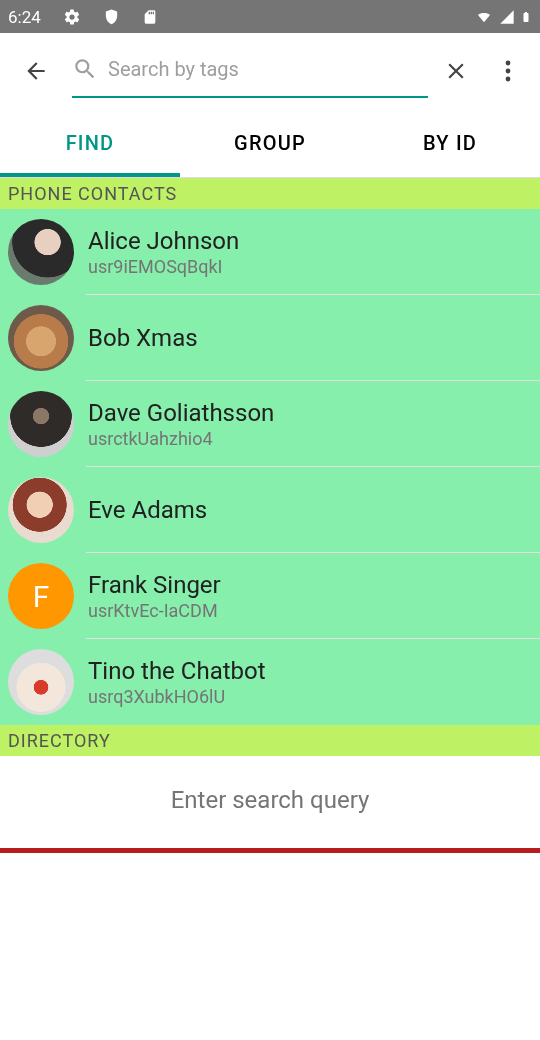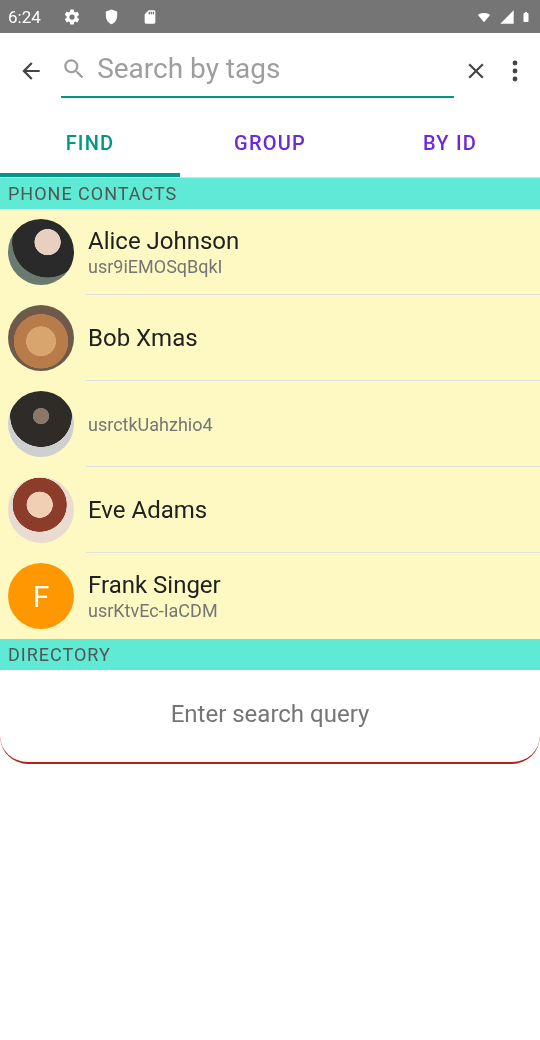--- a/index.html
+++ b/index.html
@@ -68,21 +68,21 @@
     .search-icon-box {
       width: 36px;
       display: flex;
       align-items: center;
       justify-content: flex-start;
     }
     .search-input {
       flex: 1;
       border: none;
       outline: none;
-      font-size: 28px;
+      font-size: 20px;
       color: #888;
       background: transparent;
     }
     .search-input::placeholder { color: #9e9e9e; }
     .clear-btn, .more-btn {
       width: 48px;
       height: 48px;
       display: flex;
       align-items: center;
       justify-content: center;
@@ -97,48 +97,48 @@
       justify-content: flex-end;
     }
     .tab {
       flex: 1;
       display: flex;
       align-items: center;
       justify-content: center;
       font-size: 20px;
       font-weight: 500;
       letter-spacing: 1.2px;
-      color: #6d28d9;
+      color: #000000;
       position: relative;
     }
     .tab.active {
       color: #009688;
     }
     .tab.active::after {
       content: "";
       position: absolute;
       bottom: 0;
       left: 0;
       right: 0;
       height: 4px;
       background: #009688;
     }
 
     
     .section-header {
-      background: #5eead4;
+      background: #bef264;
       color: #555;
       font-size: 18px;
       letter-spacing: 1px;
       padding: 5px 8px;
     }
 
     
     .contacts {
-      background: #fef9c3;
+      background: #86efac;
     }
     .contact {
       display: flex;
       align-items: center;
       padding: 10px 8px 10px 8px;
       position: relative;
     }
     .contact::after {
       content: "";
       position: absolute;
@@ -179,22 +179,21 @@
     }
 
     
     .directory-empty {
       display: flex;
       align-items: center;
       justify-content: center;
       padding: 30px 0 34px 0;
       font-size: 24px;
       color: #757575;
-      border-bottom: 2px solid #b91c1c;
-      border-radius: 28px;
+      border-bottom: 5px solid #b91c1c;
     }
 
     
     .av-1 { background: radial-gradient(circle at 60% 35%, #e7d0c0 0 22%, #2a2a2a 23% 60%, #6b7a6e 61% 100%); }
     .av-2 { background: radial-gradient(circle at 50% 55%, #d9a56f 0 30%, #b77c4a 31% 55%, #6e5a4a 56% 100%); }
     .av-3 { background: radial-gradient(circle at 50% 40%, #f1d3b8 0 28%, #3b2c23 29% 55%, #f0e7df 56% 100%); }
     .av-4 { background: radial-gradient(circle at 50% 38%, #8a7766 0 15%, #2e2b28 16% 58%, #cfcfcf 59% 100%); }
     .av-5 { background: radial-gradient(circle at 48% 42%, #f0cfb5 0 25%, #8c3c2a 26% 52%, #e9dbcf 53% 100%); }
     .av-6 { background: #ff9800; }
     .av-7 { background: radial-gradient(circle at 50% 58%, #d93a2b 0 14%, #f3e7db 15% 48%, #ddd 49% 100%); }
@@ -286,32 +285,40 @@
     </div>
     <div class="contact">
       <div class="avatar av-2"></div>
       <div class="contact-info">
         <div class="contact-name">Bob Xmas</div>
       </div>
     </div>
     <div class="contact">
       <div class="avatar av-4"></div>
       <div class="contact-info">
+        <div class="contact-name">Dave Goliathsson</div>
         <div class="contact-id">usrctkUahzhio4</div>
       </div>
     </div>
     <div class="contact">
       <div class="avatar av-5"></div>
       <div class="contact-info">
         <div class="contact-name">Eve Adams</div>
       </div>
     </div>
     <div class="contact">
       <div class="avatar av-6">F</div>
       <div class="contact-info">
         <div class="contact-name">Frank Singer</div>
         <div class="contact-id">usrKtvEc-IaCDM</div>
       </div>
     </div>
+    <div class="contact">
+      <div class="avatar av-7"></div>
+      <div class="contact-info">
+        <div class="contact-name">Tino the Chatbot</div>
+        <div class="contact-id">usrq3XubkHO6lU</div>
+      </div>
+    </div>
   </div>
 
 <div class="section-header">DIRECTORY</div>
 <div class="directory-empty">Enter search query</div>
 
 </body></html>

